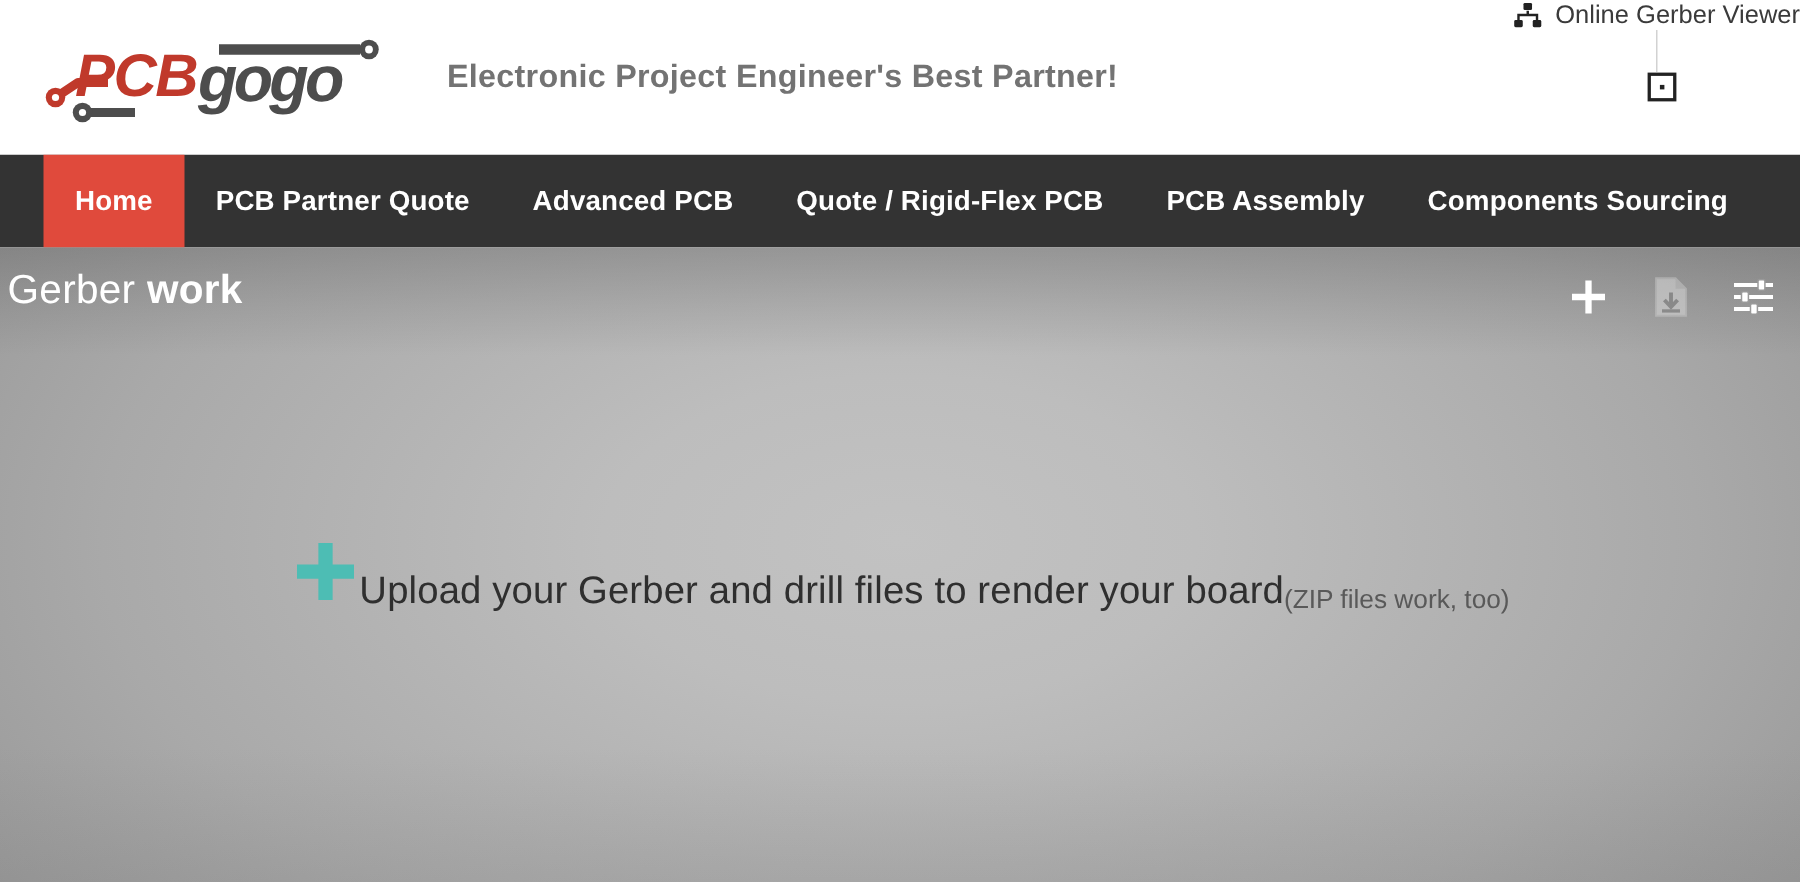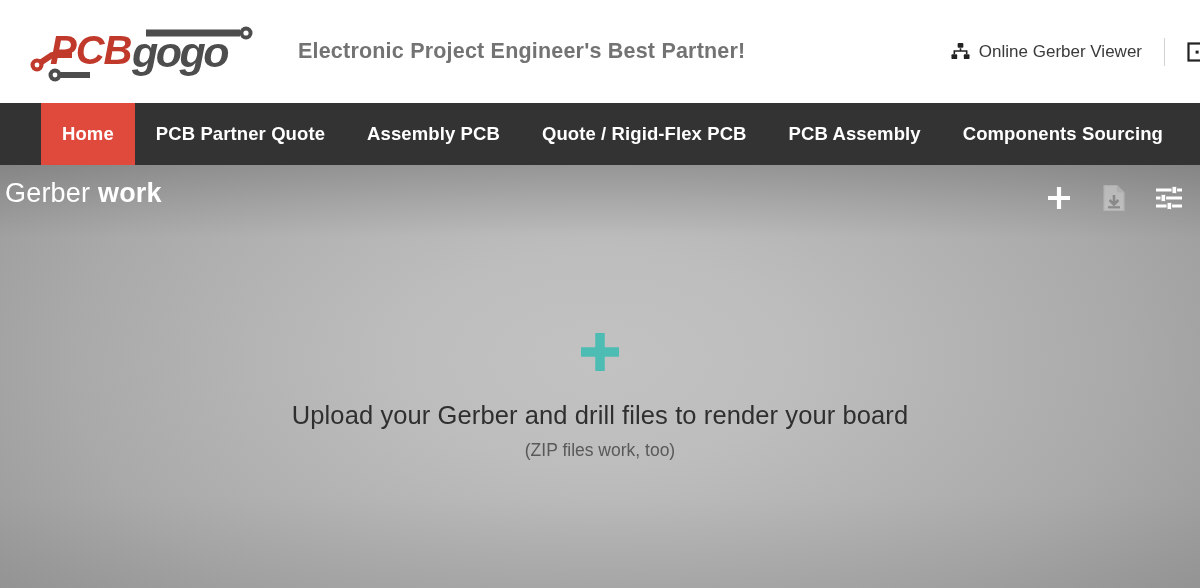--- a/index.html
+++ b/index.html
@@ -43,20 +43,21 @@
   }
 
   .header-right {
     position: absolute;
     right: 0;
     top: 0;
     height: 103px;
     display: flex;
     align-items: center;
     padding-right: 0;
+    flex-direction: column;
   }
 
   .hdr-link {
     display: flex;
     align-items: center;
     gap: 9px;
     font-size: 17px;
     color: #3a3a3a;
     white-space: nowrap;
     cursor: pointer;
@@ -75,21 +76,21 @@
     overflow: hidden;
   }
 
   
   .main-nav {
     width: 1200px;
     height: 62px;
     background: #333333;
     display: flex;
     align-items: stretch;
-    padding-left: 41px;
+    padding-left: 29px;
   }
   .nav-item {
     display: flex;
     align-items: center;
     padding: 0 21px;
     color: #ffffff;
     font-size: 18.5px;
     font-weight: bold;
     white-space: nowrap;
     cursor: pointer;
@@ -155,21 +156,21 @@
     cursor: pointer;
   }
   .tool-btn.disabled { opacity: .45; cursor: default; }
 
   
   .dropzone {
     position: absolute;
     left: 0; top: 0;
     width: 1200px; height: 423px;
     display: flex;
-    flex-direction: column;
+    flex-direction: row;
     align-items: center;
     justify-content: center;
     padding-top: 36px;
     z-index: 2;
     cursor: pointer;
   }
   .dz-plus { margin-bottom: 22px; }
   .dz-main {
     font-size: 25.5px;
     color: #2f2f2f;
@@ -242,21 +243,21 @@
 </div>
 
 <div class="main-nav">
   <div class="nav-item active">
     <span>Home</span>
   </div>
   <div class="nav-item">
     <span>PCB Partner Quote</span>
   </div>
   <div class="nav-item">
-    <span>Assembly PCB</span>
+    <span>Advanced PCB</span>
   </div>
   <div class="nav-item">
     <span>Quote / Rigid-Flex PCB</span>
   </div>
   <div class="nav-item">
     <span>PCB Assembly</span>
   </div>
   <div class="nav-item">
     <span>Components Sourcing</span>
   </div>

